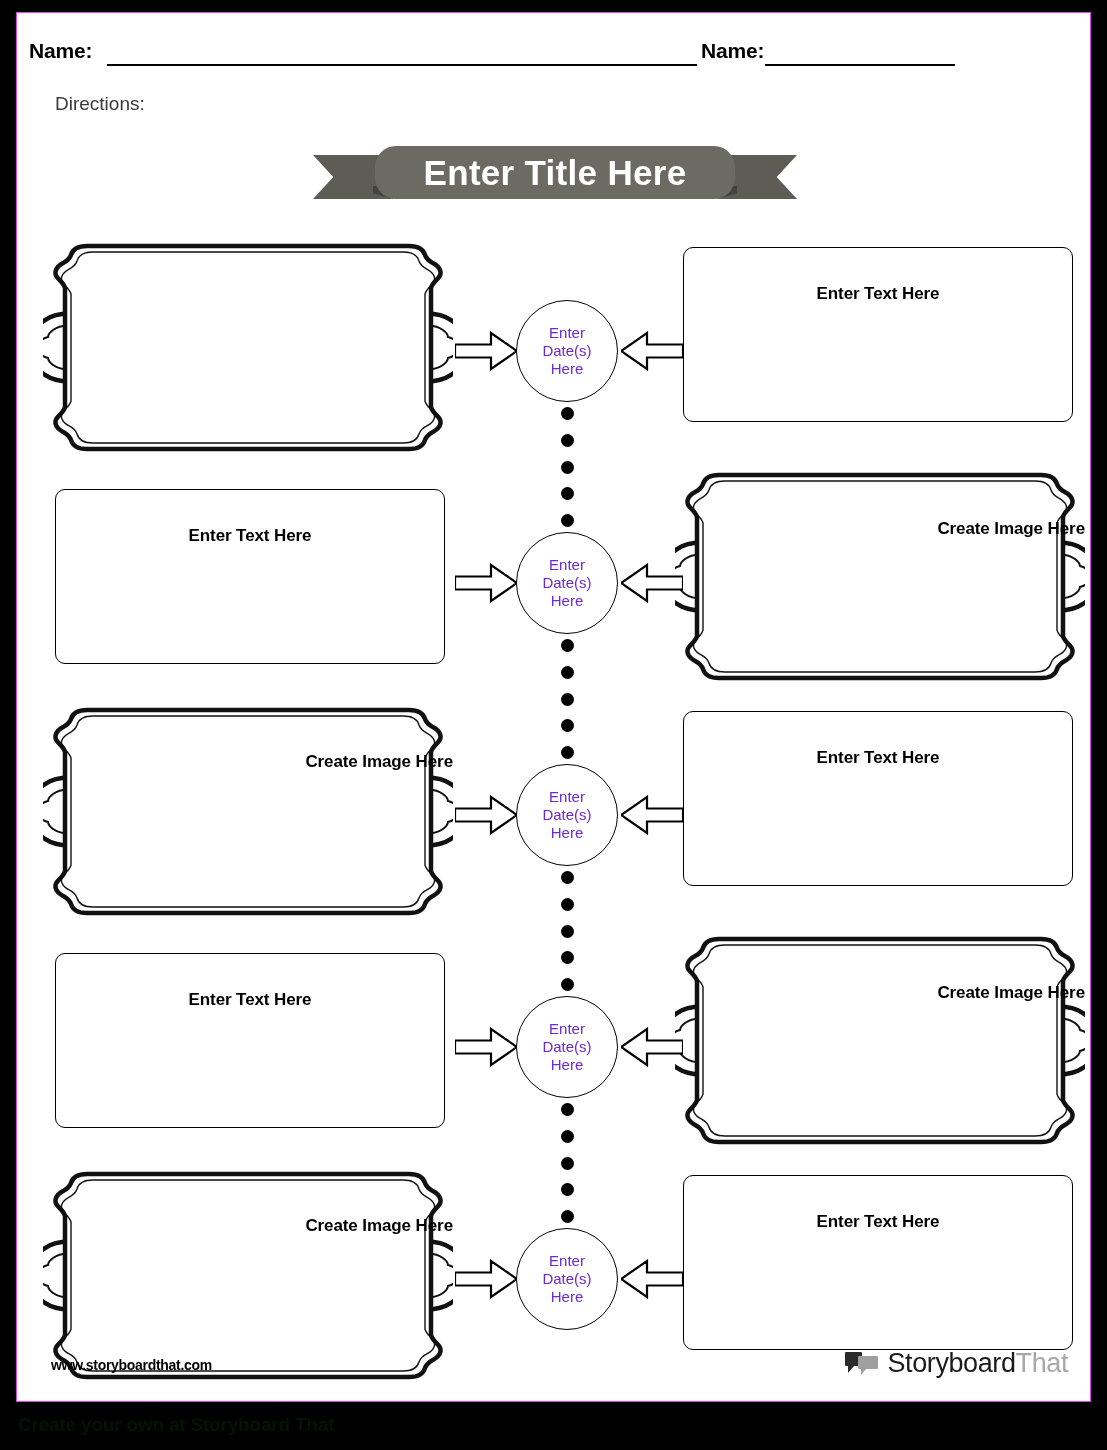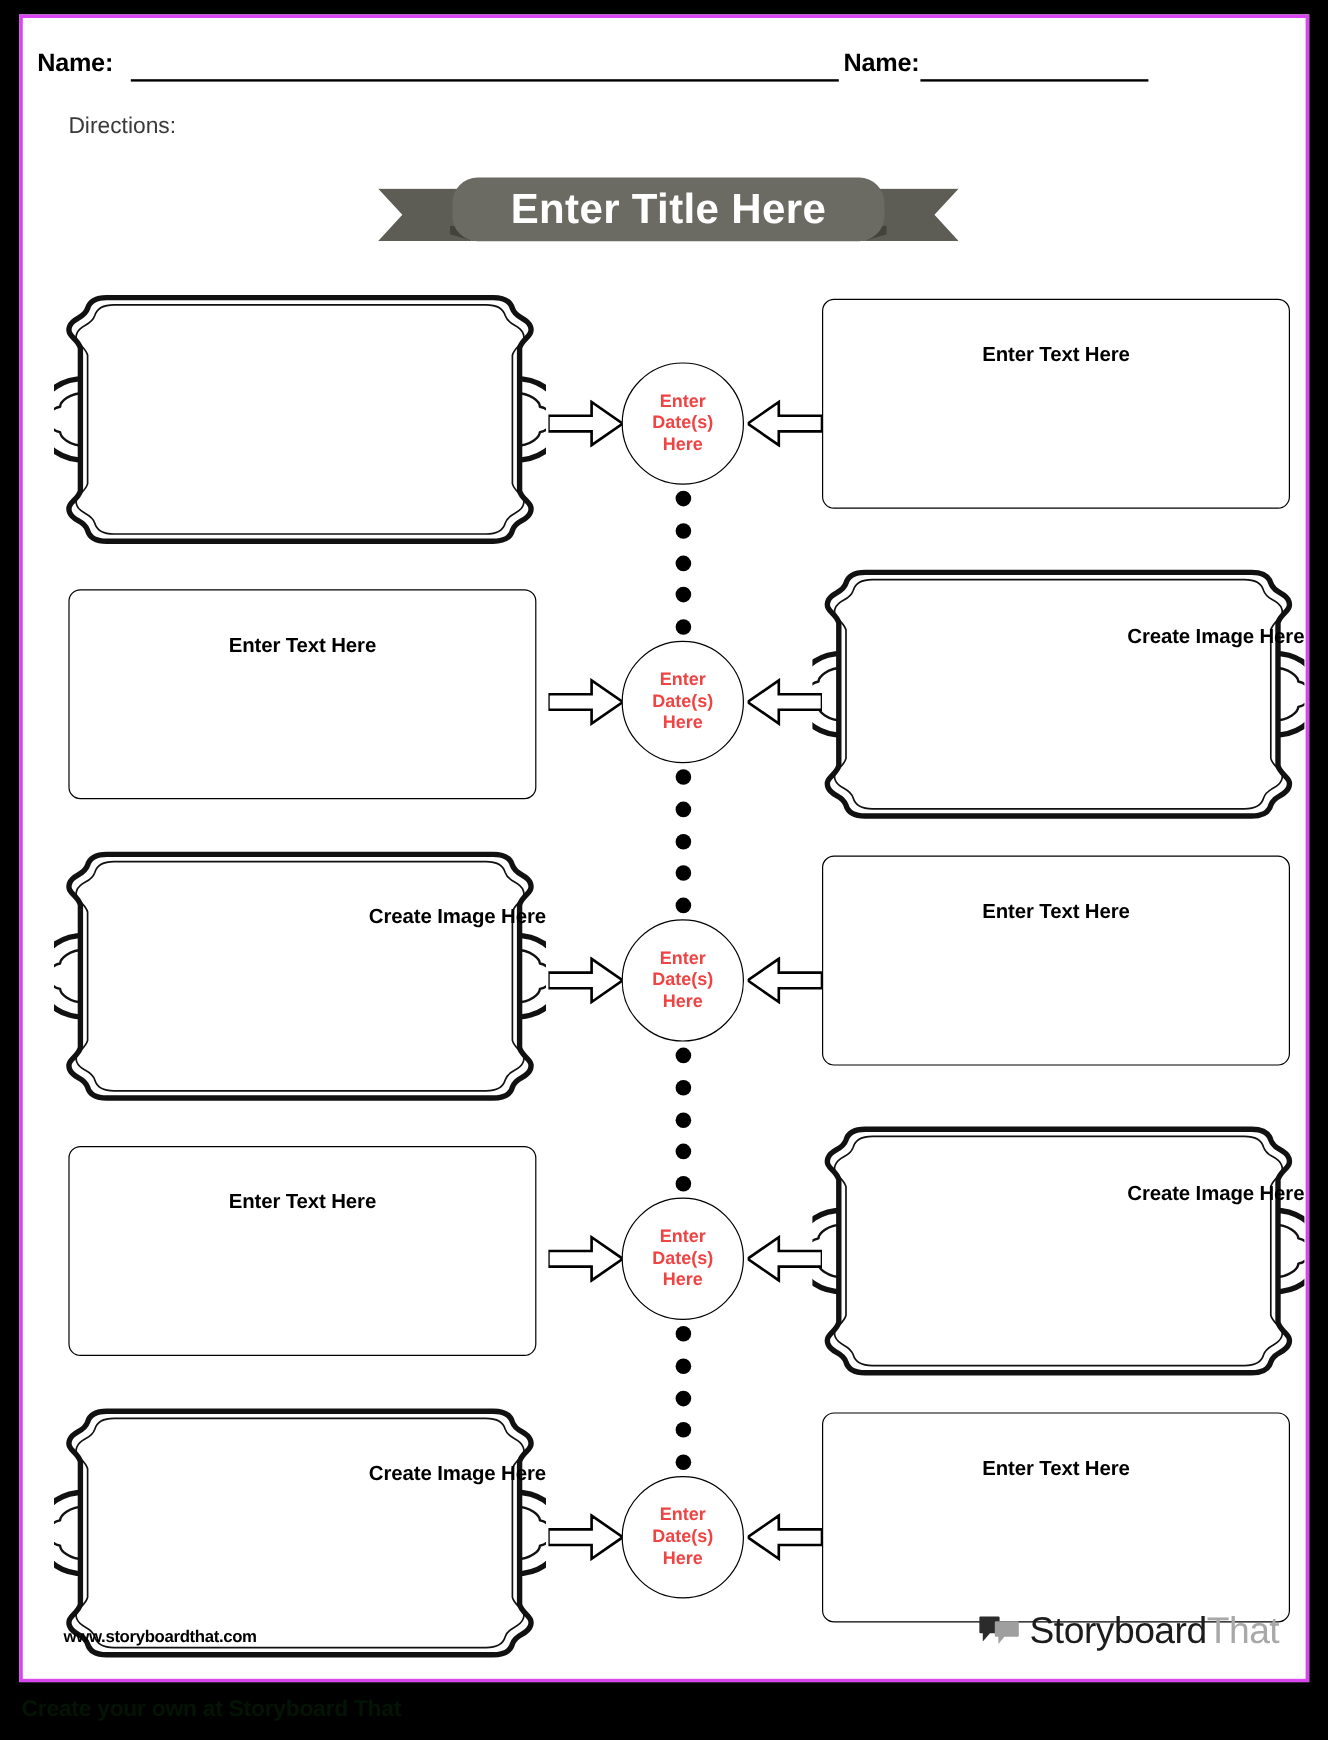--- a/index.html
+++ b/index.html
@@ -20,21 +20,21 @@
     background: #000000;
   }
 
   .page-sheet {
     position: absolute;
     left: 16px;
     top: 12px;
     width: 1075px;
     height: 1390px;
     background: #ffffff;
-    border: 3px solid #d946ef;
+    border: 1px solid #d946ef;
     overflow: hidden;
   }
 
   
   .hdr-row {
     position: absolute;
     left: 0; top: 0;
     width: 100%;
     height: 70px;
   }
@@ -209,23 +209,23 @@
     border-radius: 50%;
     background: #fff;
     display: flex;
     align-items: center;
     justify-content: center;
     text-align: center;
     z-index: 3;
   }
   .date-circle-text {
     font-size: 15px;
-    font-weight: bold;
+    font-weight: normal;
     line-height: 1.22;
-    color: #ef4444;
+    color: #6d28d9;
     white-space: pre-line;
   }
 
   
   .dot-chain {
     position: absolute;
     left: 542px;
     width: 16px;
     display: flex;
     flex-direction: column;
@@ -254,21 +254,21 @@
     position: absolute;
     right: 22px;
     bottom: 22px;
     display: flex;
     align-items: center;
     gap: 8px;
   }
   .logo-bubbles { position: relative; width: 34px; height: 28px; }
   .logo-bubbles svg { display: block; width: 100%; height: 100%; }
   .logo-text {
-    font-size: 31px;
+    font-size: 27px;
     letter-spacing: -0.4px;
     white-space: nowrap;
   }
   .logo-text .t-dark  { color: #1c1c1c; }
   .logo-text .t-light { color: #a8a8a8; }
 
   .bottom-strip {
     position: absolute;
     left: 0;
     bottom: 0;

